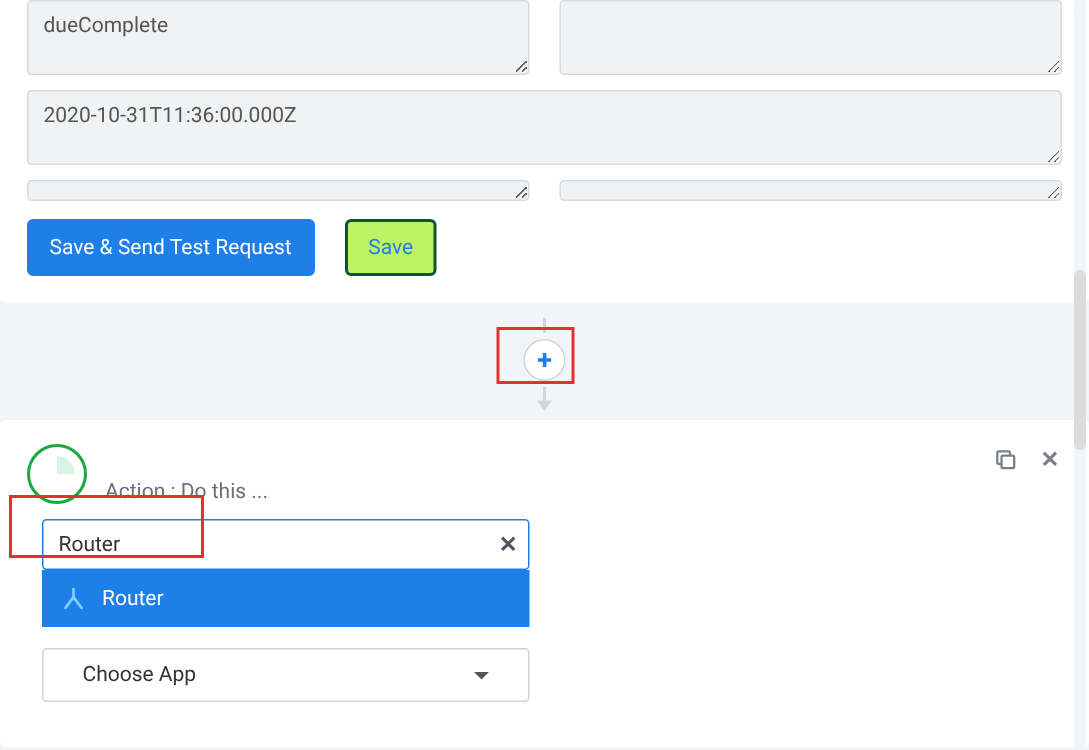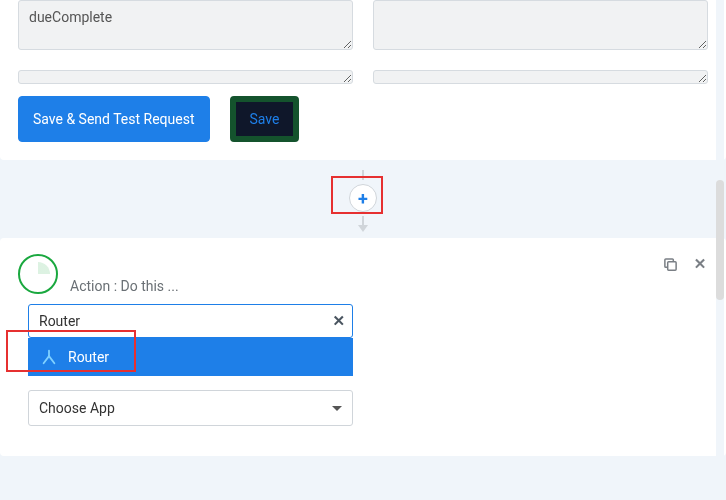--- a/index.html
+++ b/index.html
@@ -54,23 +54,23 @@
     font-size: 14px;
     cursor: pointer;
     font-family: inherit;
   }
   .btn-primary {
     background: #1e7fe8;
     color: #fff;
     border: 1px solid #1e7fe8;
   }
   .btn-secondary {
-    background: #0f172a;
+    background: #bef264;
     color: #1e7fe8;
-    border: 6px solid #14532d;
+    border: 2px solid #14532d;
   }
   .scrollbar-dark {
     position: absolute;
     right: 4px;
     top: 6px;
     width: 6px;
     height: 90px;
     background: #bfbfbf;
     border-radius: 3px;
   }
@@ -206,21 +206,21 @@
   .router-icon {
     width: 18px; height: 18px;
     display:inline-flex; align-items:center; justify-content:center;
   }
   .select-row {
     width: 325px;
     margin-left: 10px;
     margin-top: 14px;
     border: 1px solid #d0d5da;
     border-radius: 3px;
-    padding: 9px 10px;
+    padding: 9px 26px;
     display: flex;
     justify-content: space-between;
     align-items: center;
     color: #333;
     cursor: pointer;
     background: #fff;
     text-align: right;
   }
   .caret-down {
     width:0;height:0;
@@ -250,20 +250,21 @@
 </style>
 </head>
 <body>
 
 <div class="top-panel">
   <div class="field-row">
     <textarea class="field-input" style="">dueComplete</textarea>
     <textarea class="field-input" style=""></textarea>
   </div>
   <div class="field-row">
+    <textarea class="field-input" style="">2020-10-31T11:36:00.000Z</textarea>
   </div>
   <div class="field-row">
     <textarea class="field-input small" style=""></textarea>
     <textarea class="field-input small" style=""></textarea>
   </div>
   <div class="btn-row">
     <button class="btn btn-primary">Save &amp; Send Test Request</button>
     <button class="btn btn-secondary">Save</button>
   </div>
   <div class="scrollbar-dark"></div>

